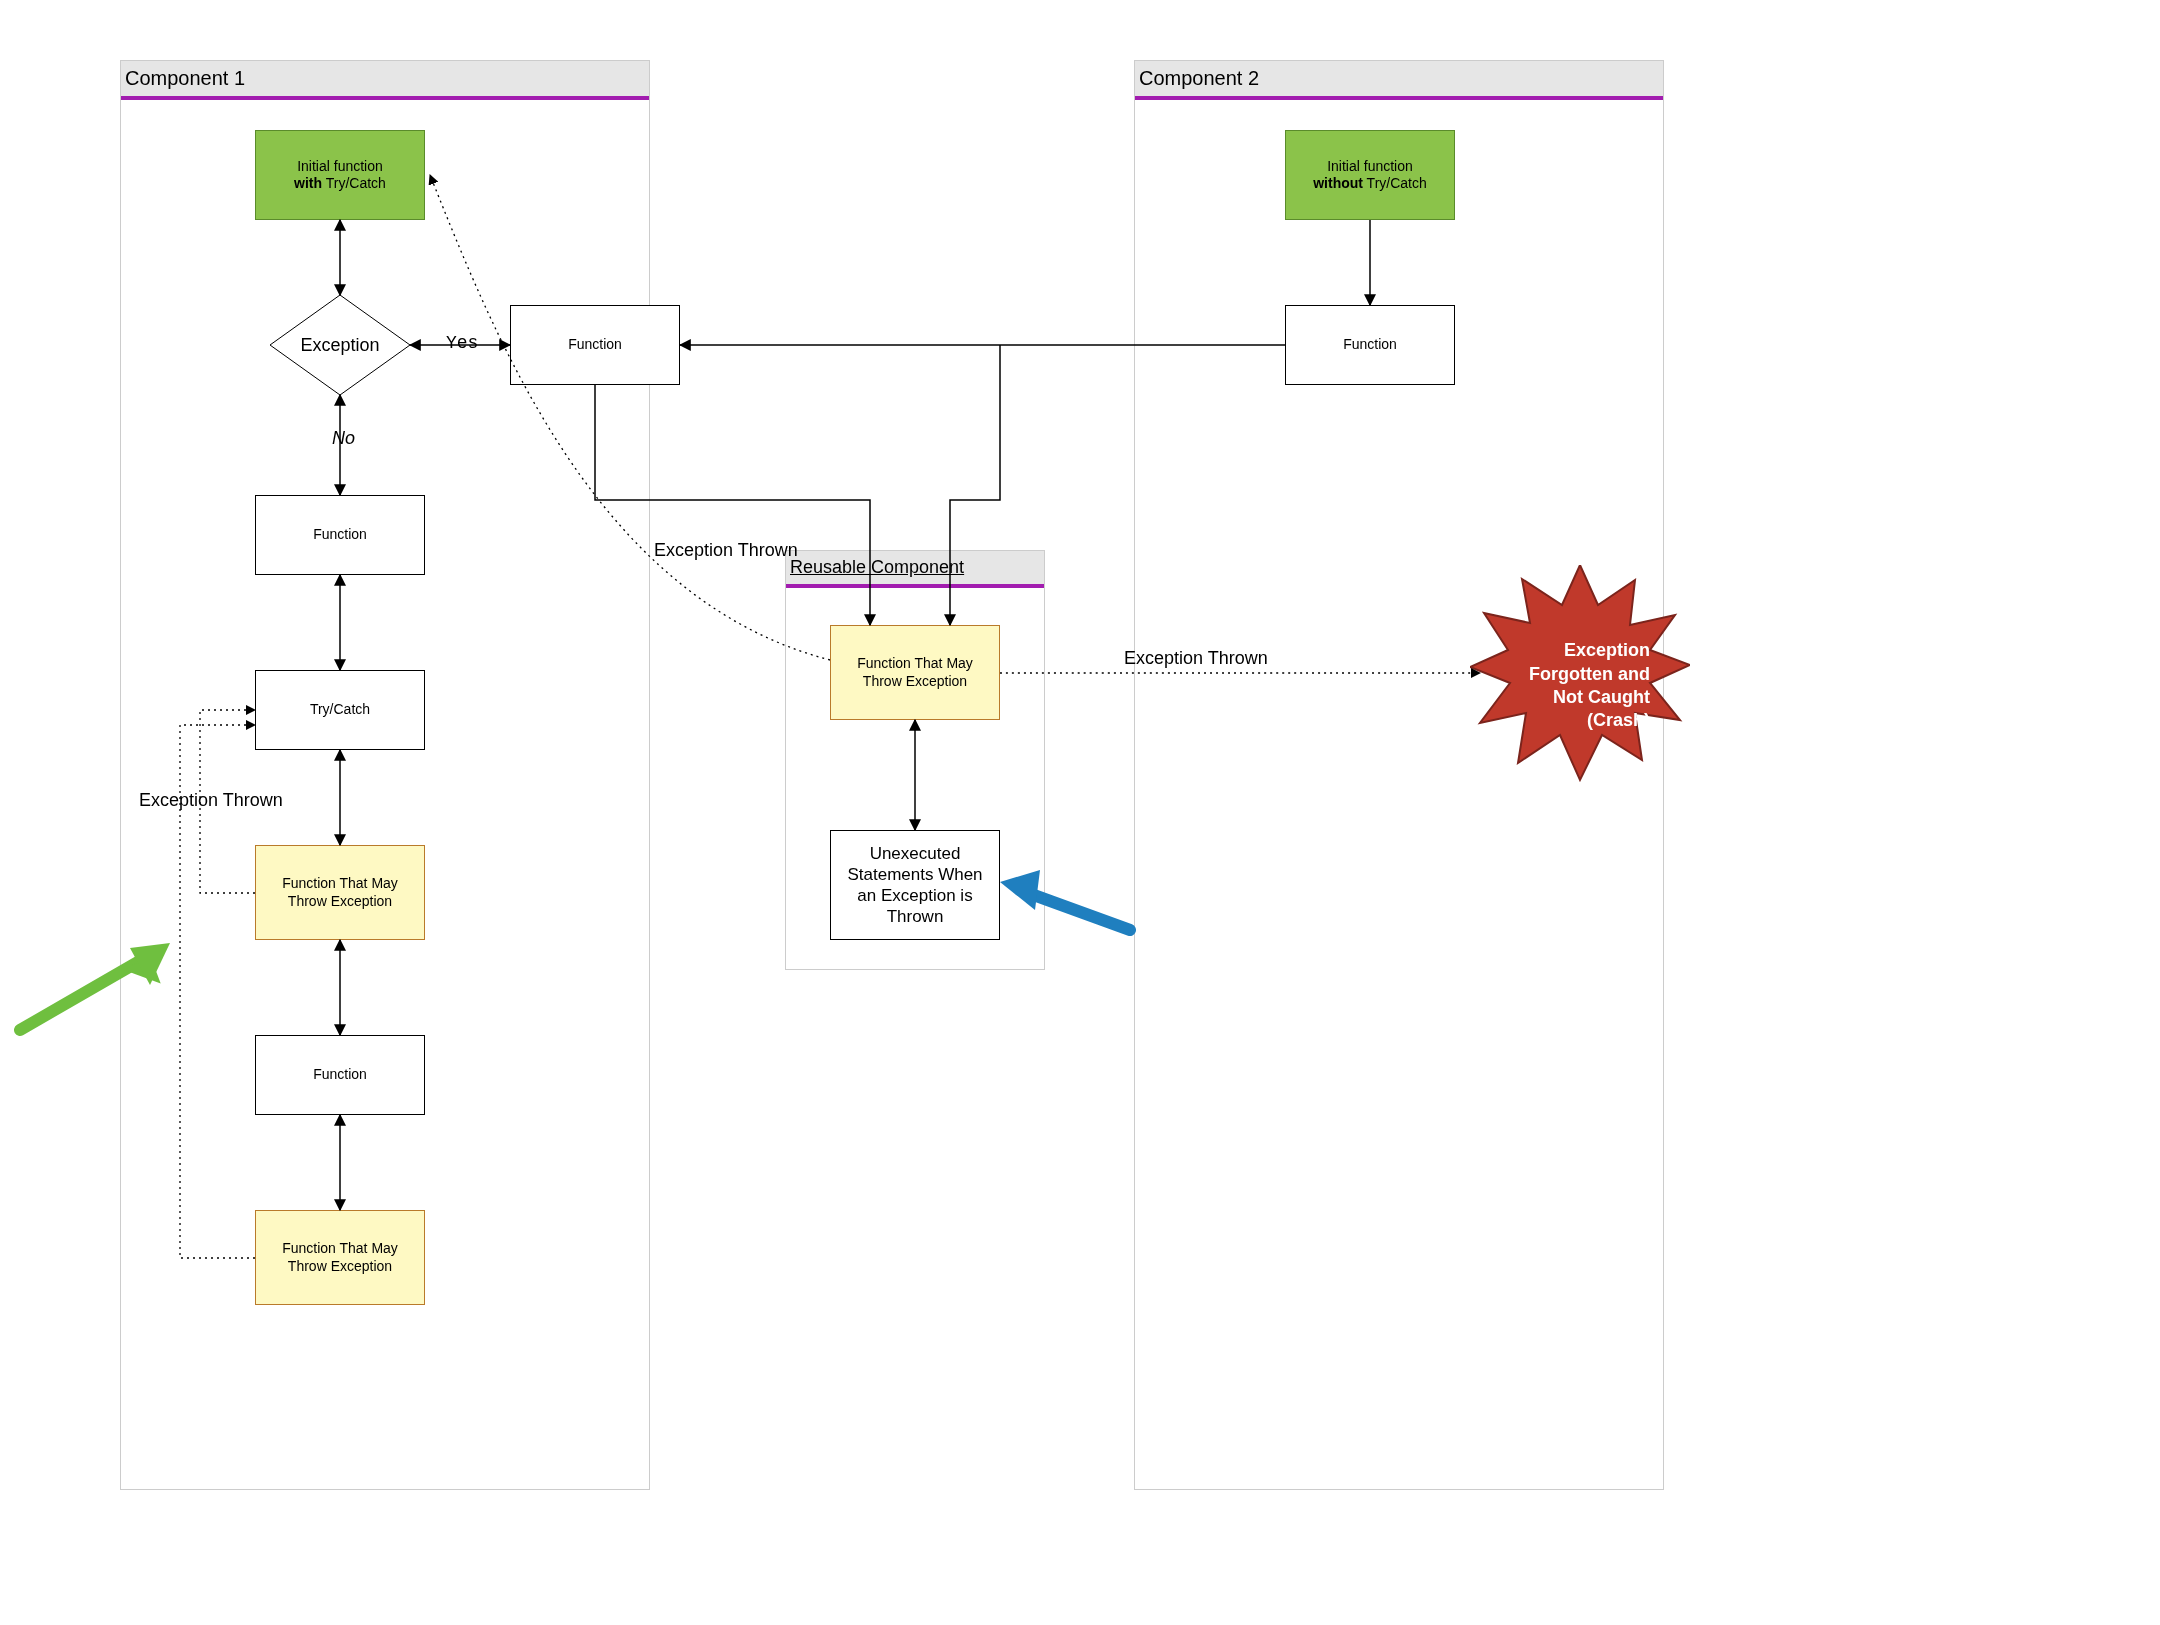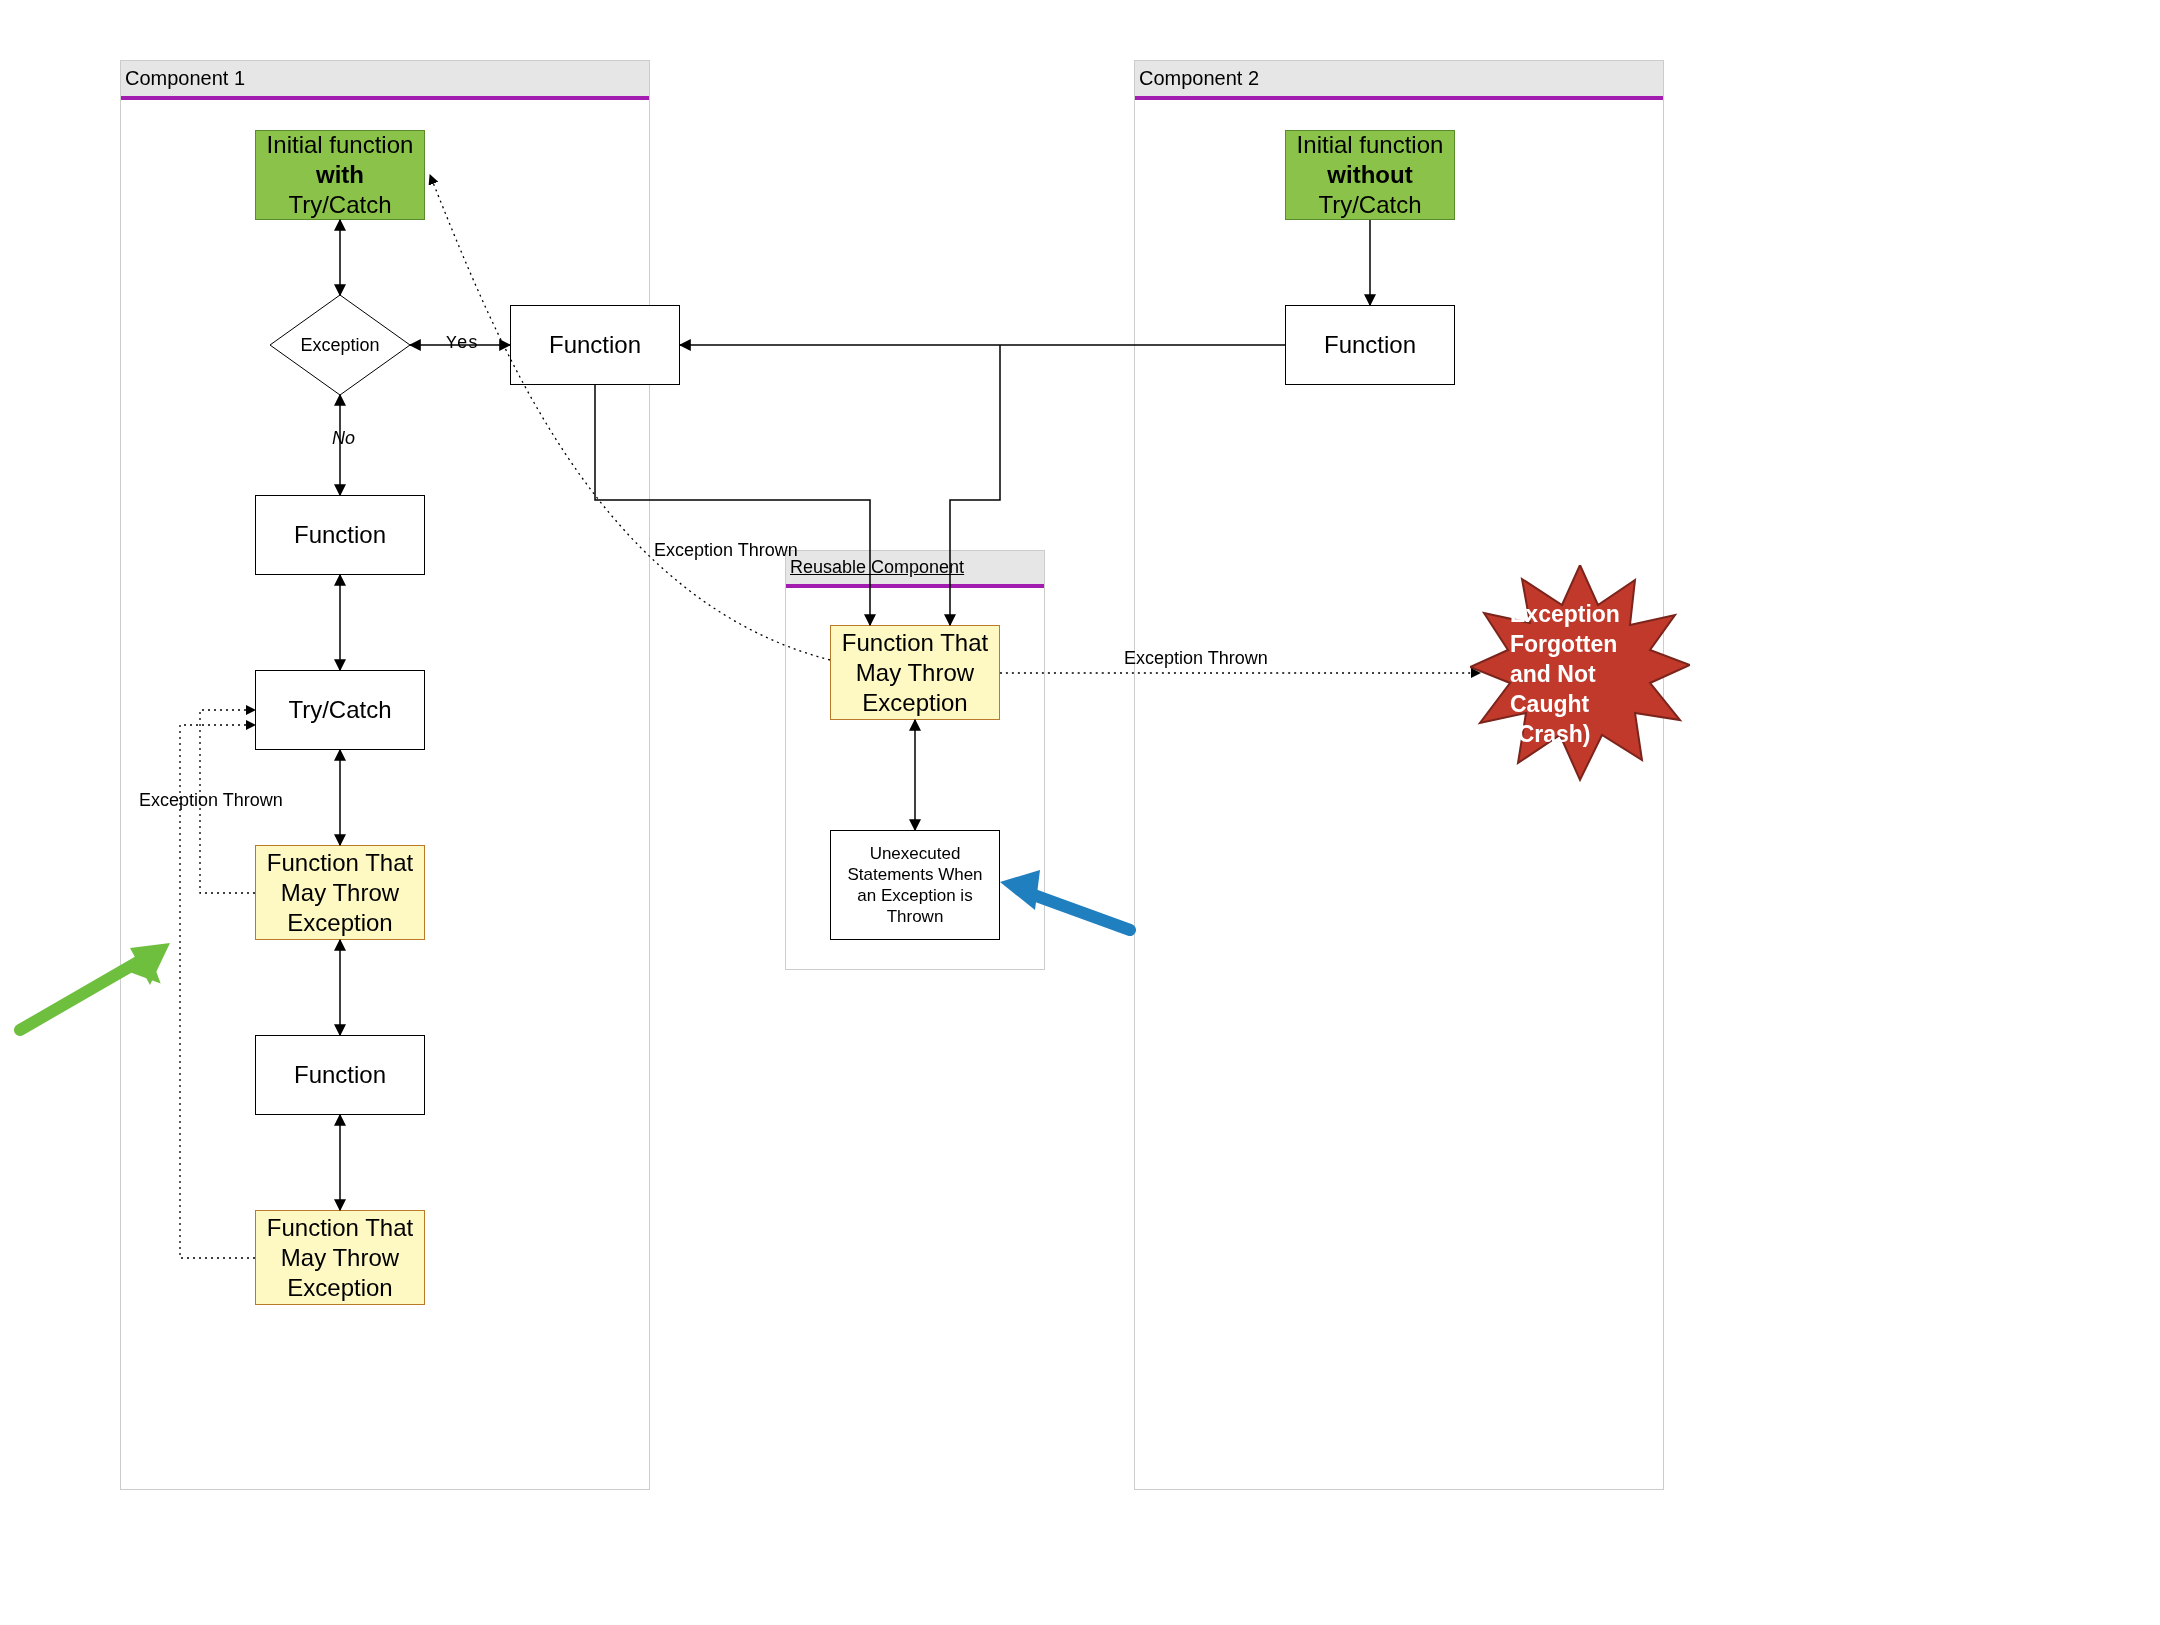--- a/index.html
+++ b/index.html
@@ -39,21 +39,21 @@
   .node {
     position: absolute;
     border: 1px solid #000;
     background: #fff;
     display: flex;
     align-items: center;
     justify-content: center;
     text-align: center;
     padding: 6px;
     box-sizing: border-box;
-    font-size: 24px;
+    font-size: 14px;
     line-height: 1.25;
   }
   .node.green { background: #8bc34a; border-color: #5a8b2b; }
   .node.orange { background: #fef9c3; border-color: #b97a2a; }
   .node .bold { font-weight: bold; }
   .edge-label {
     position: absolute;
     font-size: 18px;
     background: #fff;
     padding: 0 4px;
@@ -75,26 +75,26 @@
     display:flex; align-items:center; justify-content:center;
     font-size:18px;
   }
   .starburst {
     position: absolute;
     width: 220px;
     height: 220px;
   }
   .starburst .slabel {
     position:absolute;
-    left:0; top:0; width:100%; height:100%;
+    left:0; top:11px; width:100%; height:100%;
     display:flex; align-items:center; justify-content:center;
-    text-align:left;
+    text-align:right;
     color:#fff;
     font-weight:bold;
-    font-size:23px;
+    font-size:18px;
     padding: 40px;
     box-sizing:border-box;
     line-height:1.3;
   }
 </style>
 </head>
 <body>
 
 <div class="canvas">
 

